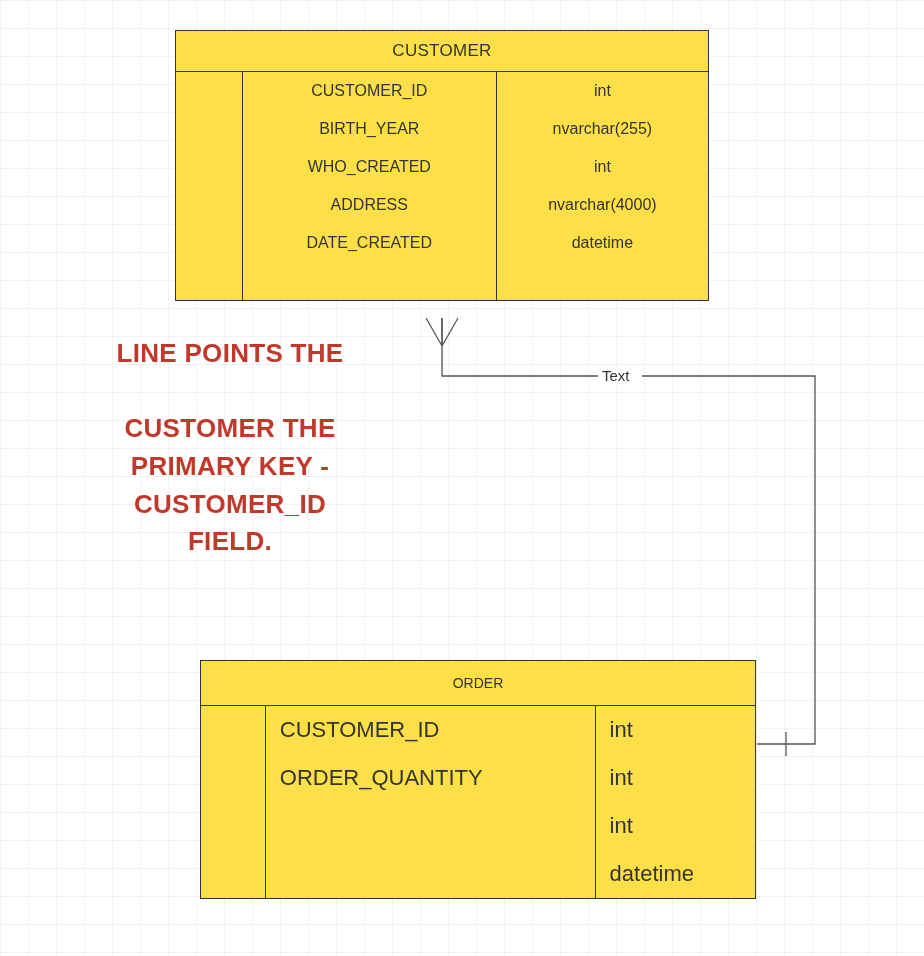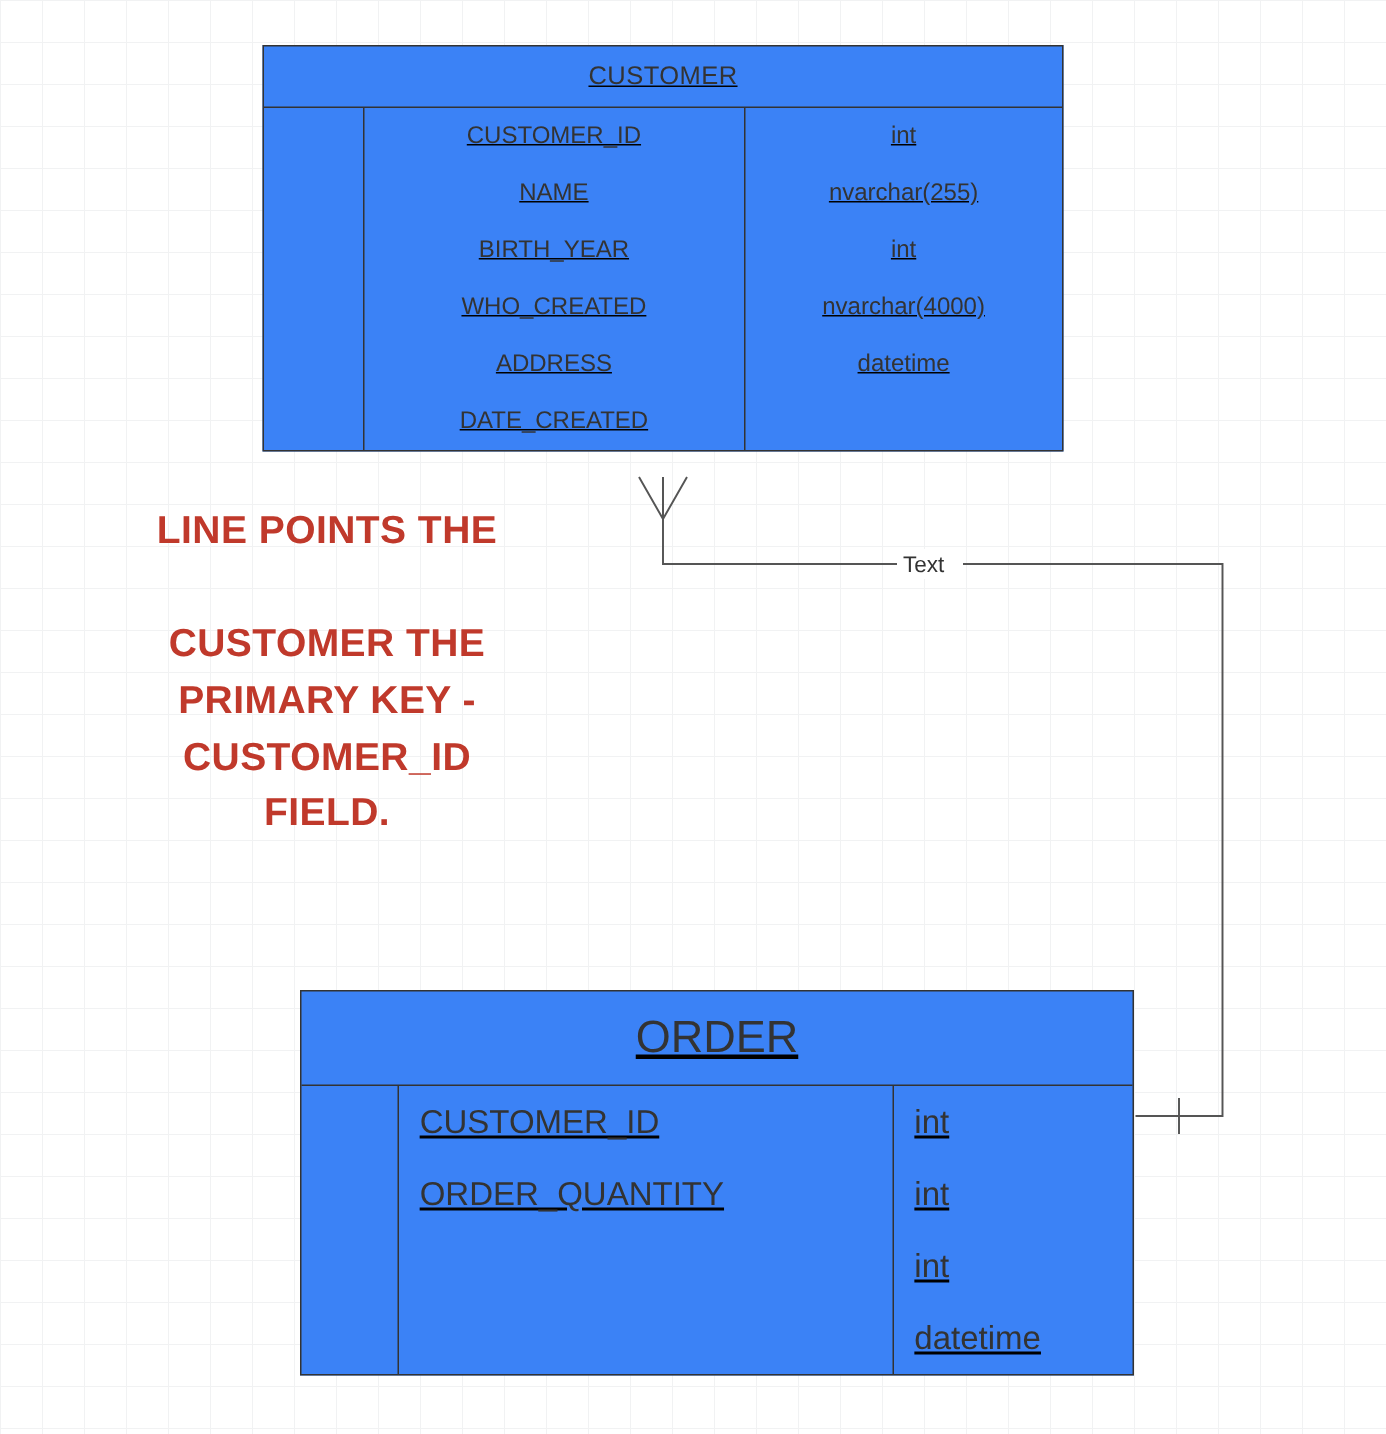--- a/index.html
+++ b/index.html
@@ -18,24 +18,23 @@
     inset: 0;
     background-image:
       linear-gradient(to right, #f1f2f3 1px, transparent 1px),
       linear-gradient(to bottom, #f1f2f3 1px, transparent 1px);
     background-size: 28px 28px;
     background-position: 0 0;
   }
 
   .entity {
     position: absolute;
-    background: #3b82f6;
+    background: #fde047;
     border: 1px solid #333;
     box-sizing: border-box;
-    text-decoration: underline;
   }
   .entity .title {
     text-align: center;
     padding: 10px 4px;
     border-bottom: 1px solid #333;
     color: #333;
   }
   .entity .body {
     display: flex;
   }
@@ -57,29 +56,29 @@
   
   #customer { left: 175px; top: 30px; width: 534px; }
   #customer .title { font-size: 17px; letter-spacing: .3px; }
   #customer .keycol  { width: 66px; }
   #customer .namecol { width: 254px; }
   #customer .typecol { width: 212px; }
   #customer .cell { height: 38px; line-height: 38px; text-align: center; font-size: 16px; }
 
   
   #order { left: 200px; top: 660px; width: 556px; }
-  #order .title { font-size: 30px; padding: 14px 4px; }
+  #order .title { font-size: 14px; padding: 14px 4px; }
   #order .keycol  { width: 64px; }
   #order .namecol { width: 330px; }
   #order .typecol { width: 160px; }
   #order .cell { height: 48px; line-height: 48px; font-size: 22px; padding-left: 14px; text-align: left; }
 
   .annotation {
     position: absolute;
-    left: 48px;
+    left: 60px;
     top: 335px;
     width: 340px;
     color: #c0392b;
     font-weight: 800;
     font-size: 26px;
     line-height: 1.45;
     text-align: center;
     letter-spacing: .3px;
   }
 
@@ -109,21 +108,20 @@
     <div class="col keycol">
       <div class="cell"></div>
       <div class="cell"></div>
       <div class="cell"></div>
       <div class="cell"></div>
       <div class="cell"></div>
       <div class="cell"></div>
     </div>
     <div class="col namecol">
       <div class="cell">CUSTOMER_ID</div>
-      <div class="cell">NAME</div>
       <div class="cell">BIRTH_YEAR</div>
       <div class="cell">WHO_CREATED</div>
       <div class="cell">ADDRESS</div>
       <div class="cell">DATE_CREATED</div>
     </div>
     <div class="col typecol">
       <div class="cell">int</div>
       <div class="cell">nvarchar(255)</div>
       <div class="cell">int</div>
       <div class="cell">nvarchar(4000)</div>

